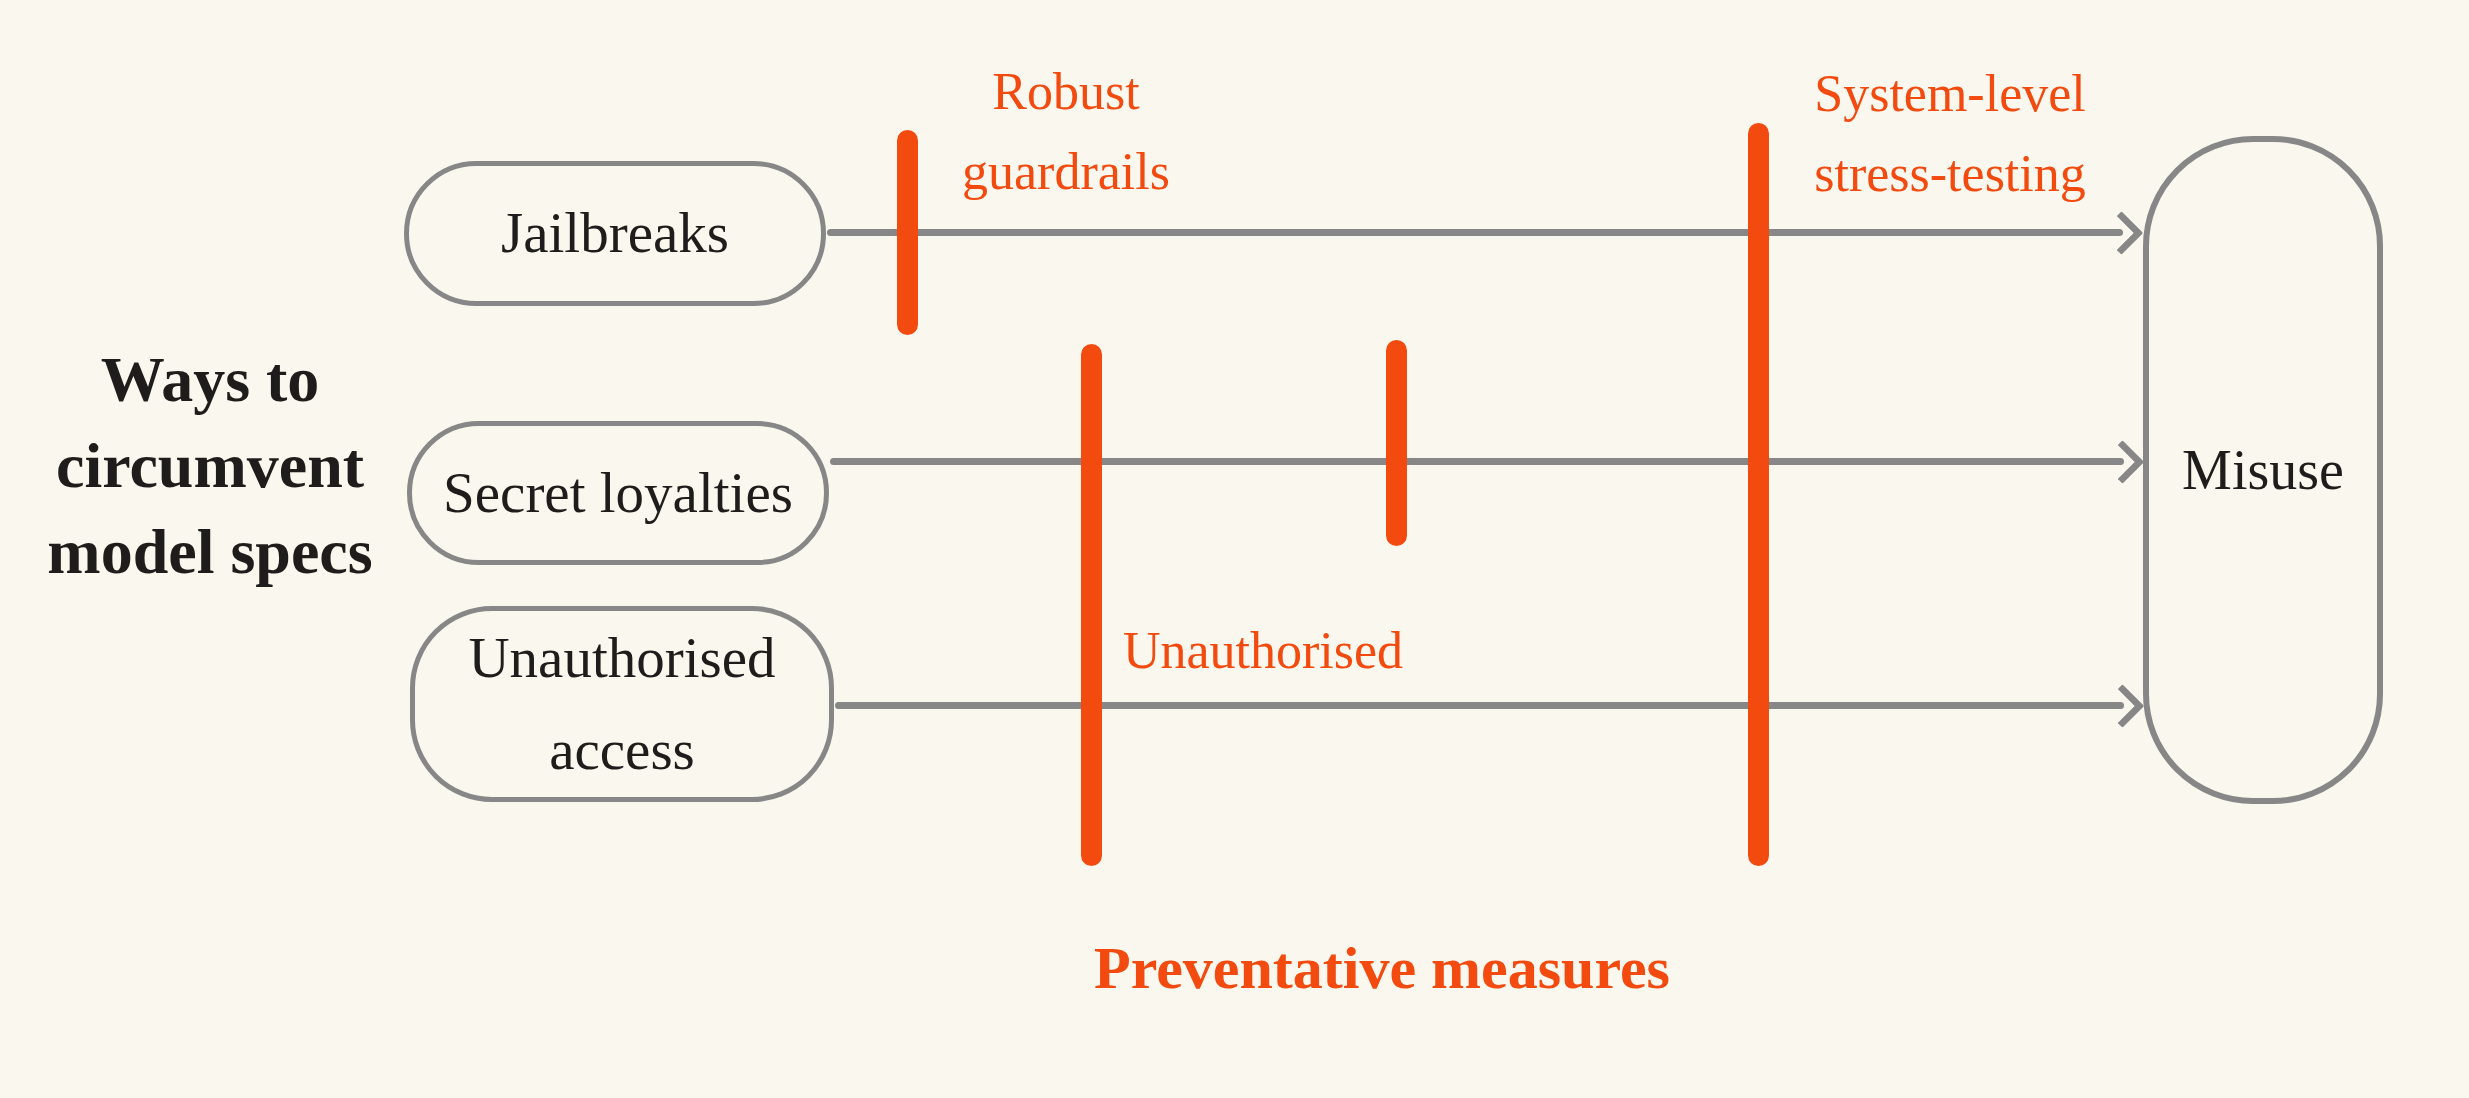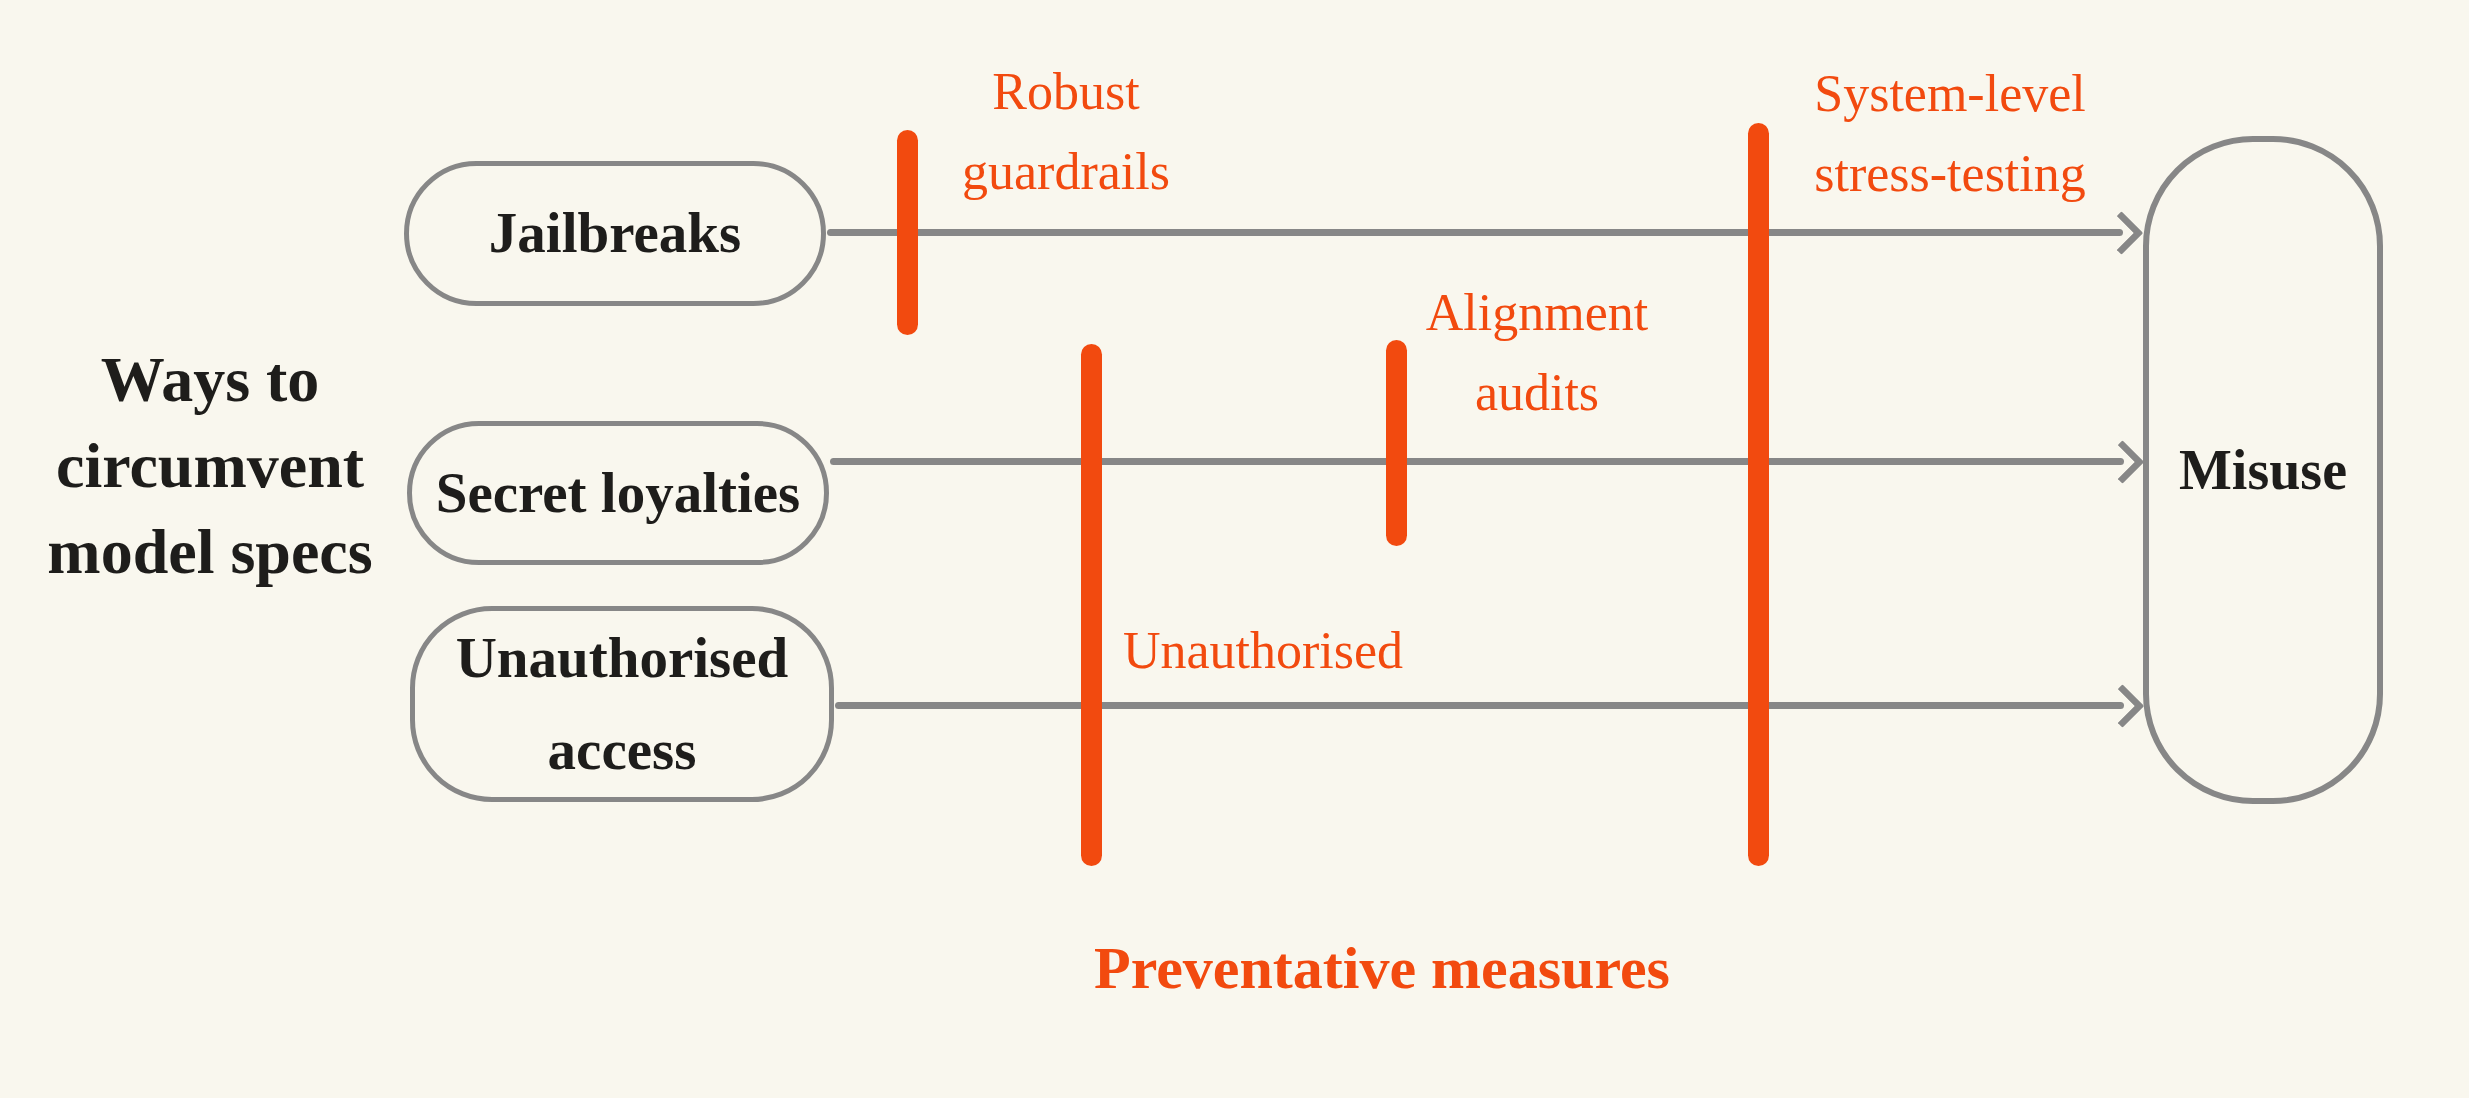--- a/index.html
+++ b/index.html
@@ -37,21 +37,20 @@
     position: absolute;
     border: 5px solid var(--line-gray);
     border-radius: 75px;
     display: flex;
     align-items: center;
     justify-content: center;
     text-align: center;
     font-size: 57px;
     line-height: 1.62;
     background: transparent;
-    font-weight: bold;
   }
   .src-0 { left: 404px; top: 161px; width: 422px; height: 145px; }
   .src-1 { left: 407px; top: 386px; width: 422px; height: 144px; margin-top: 35px; }
   .src-2 { left: 410px; top: 606px; width: 424px; height: 196px; border-radius: 82px; }
   .src-2 .node-label { max-width: 345px; }
   .target-box {
     left: 2143px; top: 136px; width: 240px; height: 668px;
     border-radius: 110px; border-width: 6px; font-size: 56px;
   }
 
@@ -138,22 +137,20 @@
   <div class="arrow arrow-2"></div>
 
   <div class="bar bar-robust"></div>
   <div class="bar bar-infosec"></div>
   <div class="bar bar-alignment"></div>
   <div class="bar bar-system"></div>
 
   <div class="mlabel ml-robust">Robust
 guardrails</div>
 
-  <div class="mlabel ml-alignment">Alignment
-audits</div>
 
   <div class="mlabel ml-infosec">Unauthorised</div>
 
   <div class="mlabel ml-system">System-level
 stress-testing</div>
 
   <div class="node target-box">
     <span class="node-label">Misuse</span>
   </div>
 

